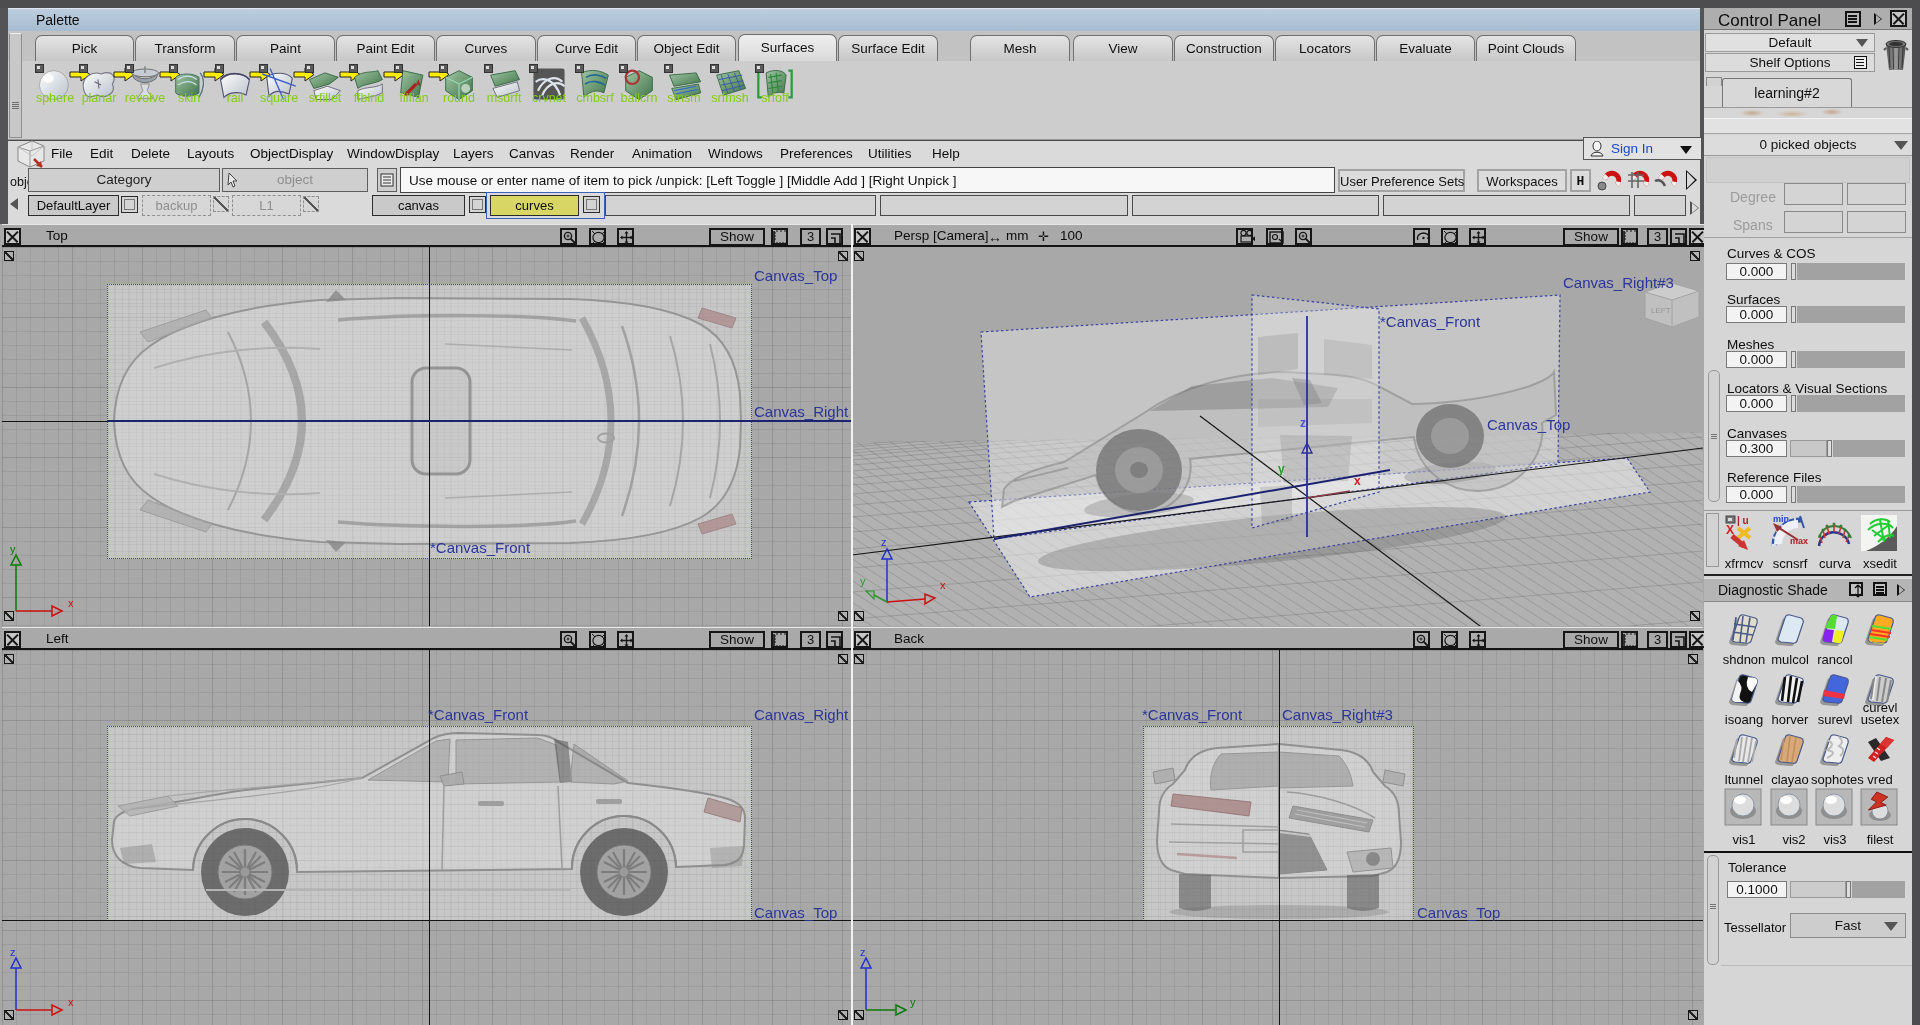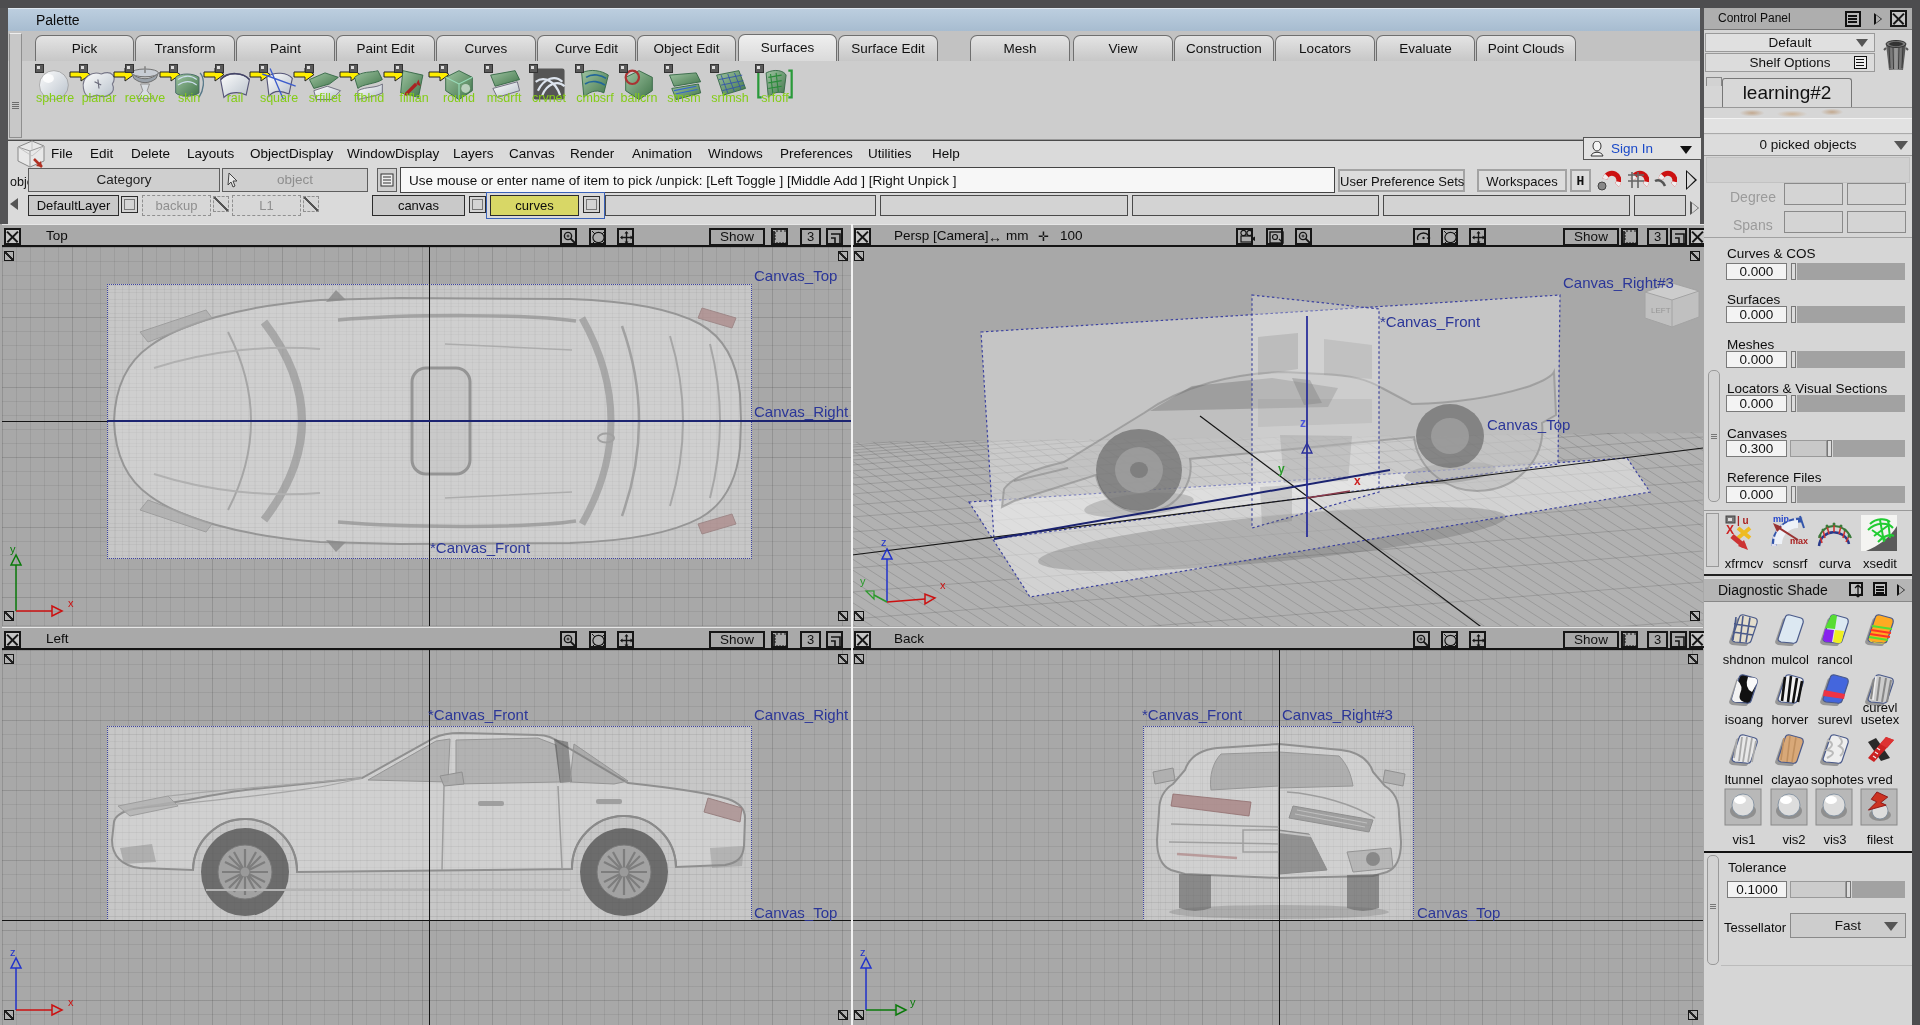--- a/index.html
+++ b/index.html
@@ -937,21 +937,21 @@
 <div class="bluelbl" style="left:528px;top:66px;">*Canvas_Front</div>
 <div class="bluelbl" style="left:635px;top:169px;">Canvas_Top</div>
 <div class="cornbx" style="left:2px;top:4px;"></div>
 <div class="cornbx" style="left:838px;top:4px;"></div>
 <div class="cornbx" style="left:2px;top:364px;"></div>
 <div class="cornbx" style="left:838px;top:364px;"></div>
 </div>
 <div class="abs" style="left:851px;top:224px;width:2px;height:801px;background:#f2f2f2;"></div>
 <div class="abs" id="cpanel">
 <div class="abs" style="left:0;top:0;width:208px;height:22px;background:#aeaeae;border-bottom:1px solid #777;">
-        <span style="position:absolute;left:14px;top:3px;font-size:12px;color:#0d0d0d;">Control Panel</span>
+        <span style="position:absolute;left:14px;top:3px;font-size:17px;color:#0d0d0d;">Control Panel</span>
       </div>
 <div class="abs" style="left:141px;top:3px;width:16px;height:16px;border:2px solid #111;background:#b8b8b8;">
         <div style="position:absolute;left:1px;top:2px;width:9px;height:1.5px;background:#111;box-shadow:0 3px 0 #111,0 6px 0 #111;"></div>
       </div>
 <div class="abs" style="left:170px;top:5px;width:0;height:0;border-left:8px solid #111;border-top:6px solid transparent;border-bottom:6px solid transparent;"></div>
 <div class="abs" style="left:172px;top:7px;width:0;height:0;border-left:5px solid #aeaeae;border-top:4px solid transparent;border-bottom:4px solid transparent;"></div>
 <div class="abs xbtn" style="left:186px;top:2px;">
         <i style="transform:rotate(45deg);"></i>
         <i style="transform:rotate(-45deg);"></i>
       </div>
@@ -969,21 +969,21 @@
               <stop offset="1" stop-color="#4a4a4a"></stop>
             </linearGradient>
           </defs>
 <path d="M6,6 L26,6 L23,32 L9,32 Z" fill="url(#tg)"></path>
 <ellipse cx="16" cy="6" rx="10" ry="3.5" fill="#777" stroke="#333"></ellipse>
 <ellipse cx="16" cy="6" rx="7" ry="2.2" fill="#333"></ellipse>
 <path d="M9,8 L10,30 M13,9 L13.5,31 M19,9 L18.5,31 M23,8 L22,30" stroke="#3a3a3a" stroke-width="1"></path>
 <path d="M4,12 L6,10 M28,12 L26,10" stroke="#555" stroke-width="2"></path>
         </svg></div>
 <div class="abs" style="left:2px;top:69px;width:16px;height:9px;background:#d2d2d2;border:1px solid #888;border-bottom:none;"></div>
-<div class="abs" style="left:18px;top:70px;width:130px;height:30px;background:#d8d8d8;border:1px solid #777;border-bottom:none;border-radius:3px 3px 0 0;text-align:center;font-size:19px;line-height:28px;color:#111;">learning#2</div>
+<div class="abs" style="left:18px;top:70px;width:130px;height:30px;background:#d8d8d8;border:1px solid #777;border-bottom:none;border-radius:3px 3px 0 0;text-align:center;font-size:14px;line-height:28px;color:#111;">learning#2</div>
 <div class="abs" style="left:0;top:99px;width:208px;height:1px;background:#999;"></div>
 <div class="abs" style="left:28px;top:100px;width:120px;height:10px;background:radial-gradient(ellipse 18px 5px at 20px 5px,#c2a88e 0%,transparent 70%),radial-gradient(ellipse 22px 5px at 60px 6px,#ccb49a 0%,transparent 70%),radial-gradient(ellipse 16px 5px at 100px 4px,#c2a88e 0%,transparent 70%);"></div>
 <div class="abs" style="left:0;top:110px;width:208px;height:16px;background:#e2e2e2;border-top:1px solid #f2f2f2;border-bottom:1px solid #aaa;"></div>
 <div class="abs" style="left:0;top:127px;width:208px;height:21px;background:#dcdcdc;border-bottom:1px solid #999;text-align:center;font-size:13.5px;line-height:20px;color:#111;">0 picked objects</div>
 <div class="abs" style="left:190px;top:133px;width:0;height:0;border-top:9px solid #555;border-left:7px solid transparent;border-right:7px solid transparent;"></div>
 <div class="abs" style="left:2px;top:149px;width:204px;height:26px;background:#d0d0d0;border:1px solid #c2c2c2;"></div>
 <div class="abs" style="left:26px;top:181px;font-size:14px;color:#9b9b9b;">Degree</div>
 <div class="abs" style="left:80px;top:175px;width:59px;height:22px;background:#d4d4d4;border:1px solid #8a8a8a;"></div>
 <div class="abs" style="left:143px;top:175px;width:59px;height:22px;background:#d4d4d4;border:1px solid #8a8a8a;"></div>
 <div class="abs" style="left:29px;top:209px;font-size:14px;color:#9b9b9b;">Spans</div>

